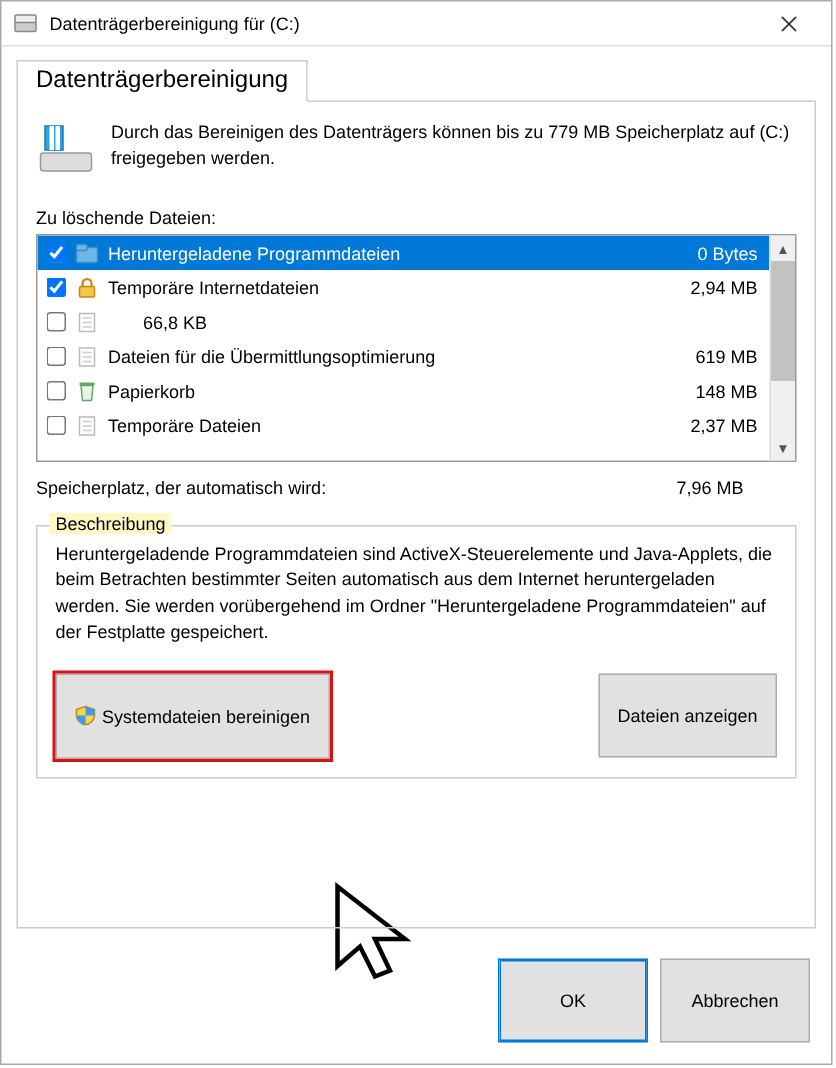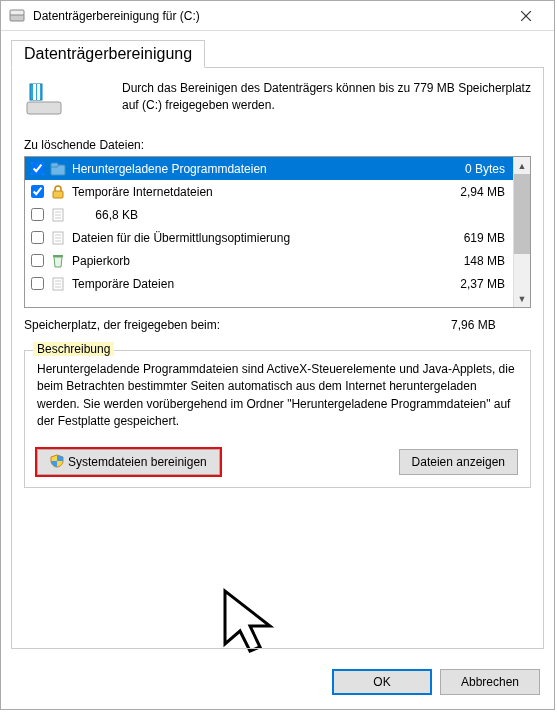--- a/index.html
+++ b/index.html
@@ -62,21 +62,20 @@
     flex: 1;
     display: flex;
     flex-direction: column;
     position: relative;
     z-index: 1;
   }
   .info-row {
     display: flex;
     align-items: flex-start;
     margin-bottom: 14px;
-    gap: 48px;
   }
   .drive-big {
     width: 40px; height: 40px;
     margin-right: 10px;
     flex-shrink: 0;
   }
   .info-text { font-size: 12px; line-height: 1.45; }
   .section-label { margin: 4px 0 4px 0; font-size: 12px; }
   .list-frame {
     border: 1px solid #999;
@@ -140,21 +139,21 @@
     background: #fef9c3;
     padding: 0 4px;
     font-size: 12px;
   }
   .desc-text { font-size: 12px; line-height: 1.45; margin-bottom: 18px; }
   .btn {
     border: 1px solid #adadad;
     background: #e1e1e1;
     font-family: inherit;
     font-size: 12px;
-    padding: 4px 12px;
+    padding: 20px 12px;
     min-height: 26px;
     cursor: default;
   }
   .btn.highlighted {
     outline: 2px solid #d11;
     outline-offset: 0;
   }
   .shield {
     width: 14px; height: 14px;
     vertical-align: -2px;
@@ -297,21 +296,21 @@
         </div>
       <div class="scrollbar">
         <div class="scroll-arrow">▲</div>
         <div class="scroll-thumb"></div>
         <div class="scroll-track"></div>
         <div class="scroll-arrow">▼</div>
       </div>
     </div>
 
     <div class="space-row">
-      <span class="space-label">Speicherplatz, der freigegeben beim:</span>
+      <span class="space-label">Speicherplatz, der automatisch wird:</span>
       <span class="space-value">7,96 MB</span>
     </div>
 
     <div class="groupbox">
       <span class="legend">Beschreibung</span>
       <div class="desc-text">Heruntergeladende Programmdateien sind ActiveX-Steuerelemente und Java-Applets, die beim Betrachten bestimmter Seiten automatisch aus dem Internet heruntergeladen werden. Sie werden vorübergehend im Ordner "Heruntergeladene Programmdateien" auf der Festplatte gespeichert.</div>
       <div class="group-buttons">
         <button class="btn highlighted">
           <span class="shield">
             <svg width="14" height="14">

